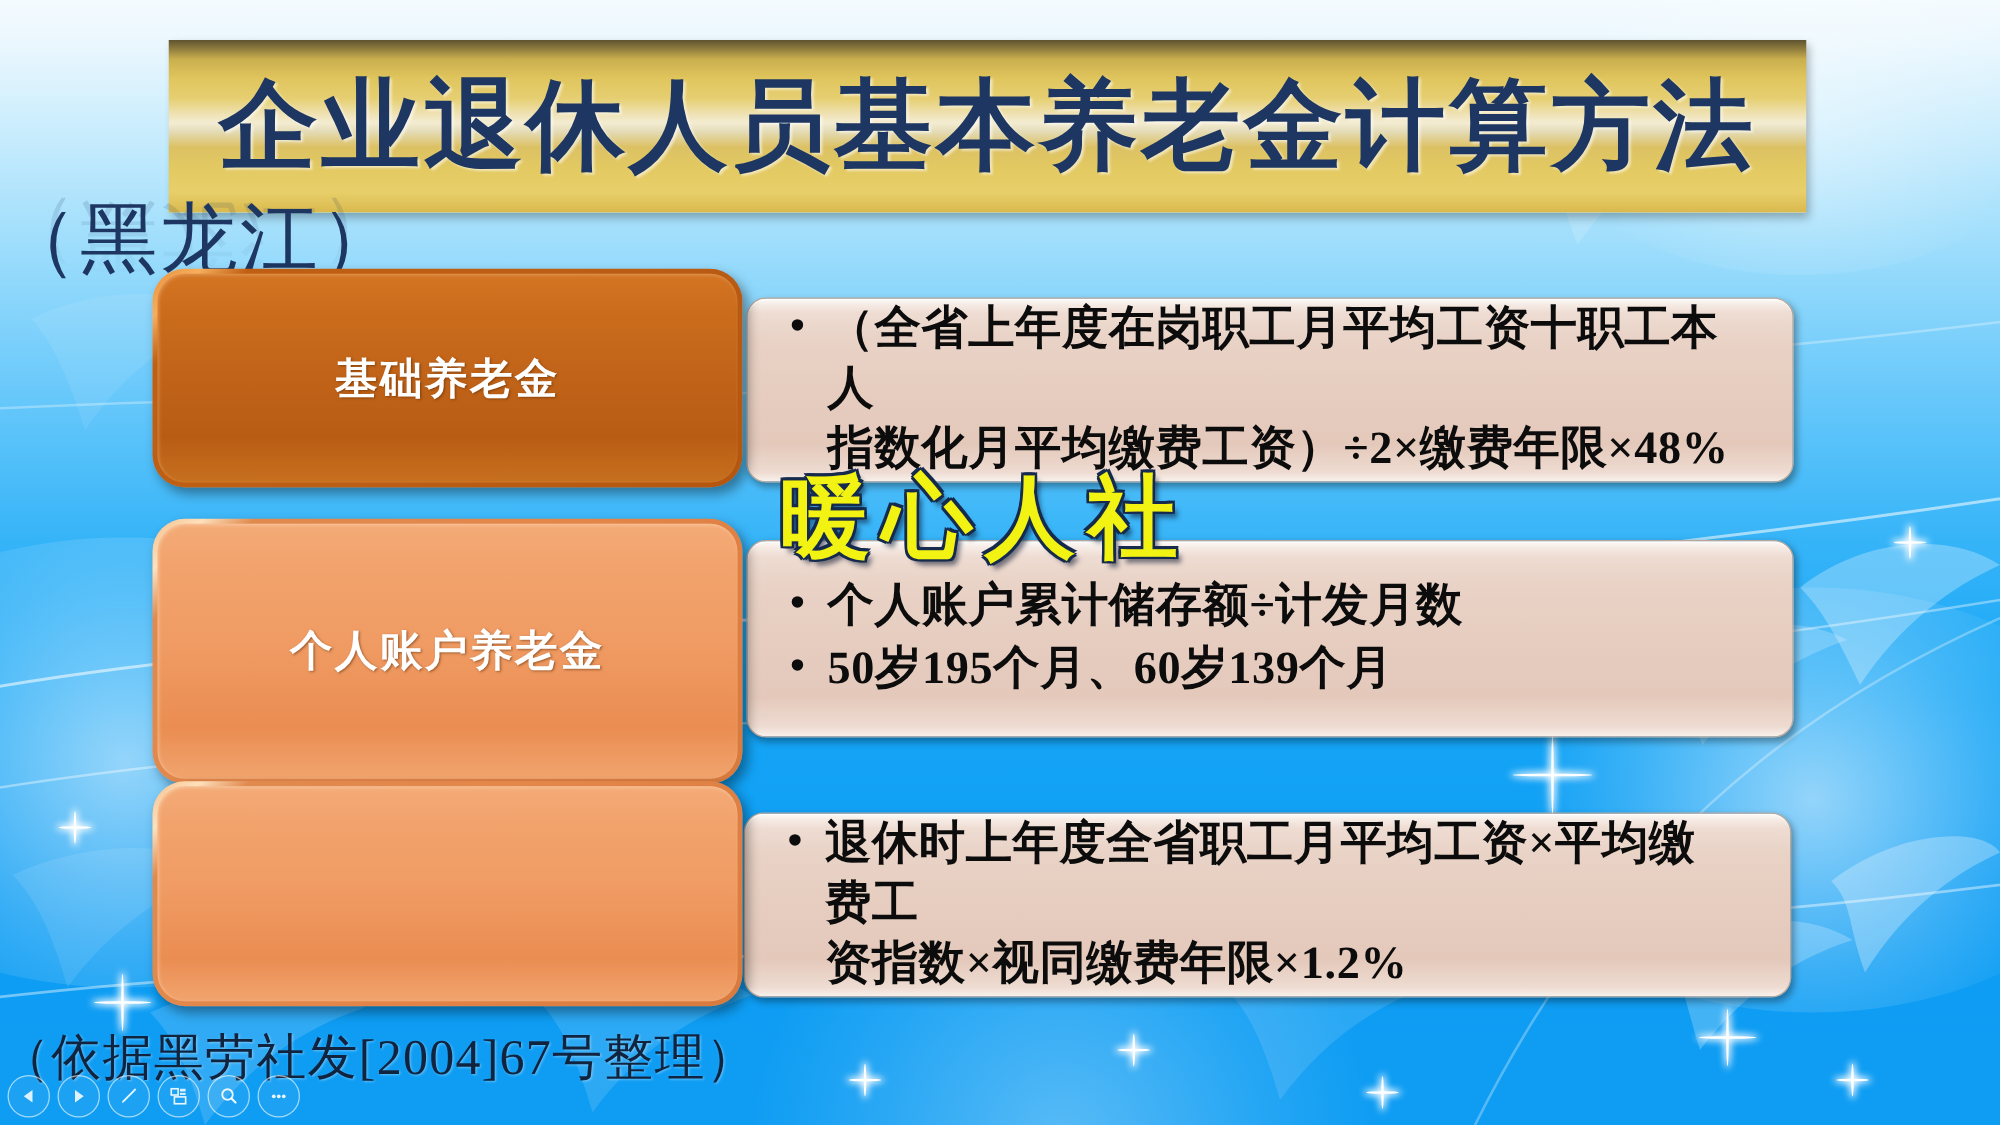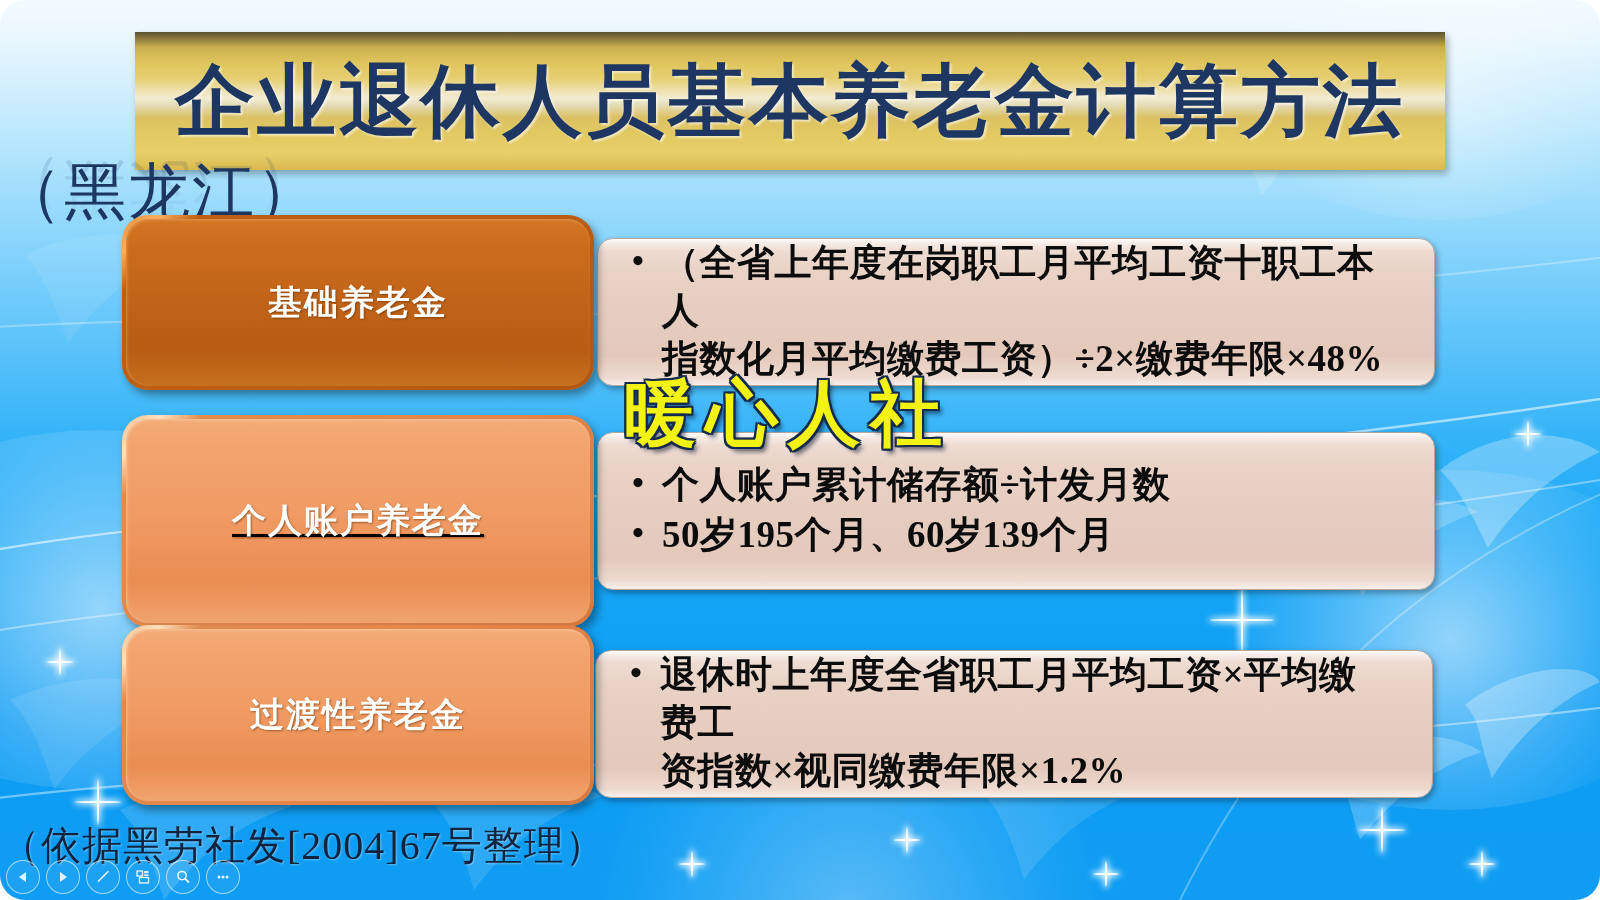--- a/index.html
+++ b/index.html
@@ -21,21 +21,20 @@
     background: linear-gradient(to bottom,
       #f4fbff 0%,
       #eaf7fe 4%,
       #c8ecfd 12%,
       #a5e0fc 20%,
       #74cdfb 32%,
       #36b4f8 48%,
       #17a6f6 62%,
       #0d9df4 78%,
       #0f9df3 100%);
-    border-radius: 25px;
   }
 
   
   .bg-layer { position: absolute; inset: 0; pointer-events: none; }
 
   .glow-blob {
     position: absolute;
     border-radius: 50%;
     background: radial-gradient(circle, rgba(255,255,255,0.55) 0%, rgba(255,255,255,0.18) 45%, rgba(255,255,255,0) 72%);
   }
@@ -364,39 +363,38 @@
     <div class="lbl">基础养老金</div>
   </div>
 
   <div class="content-panel" style="left:597px; top:432px; width:838px; height:158px;">
     <ul class="bullets">
       <li><span>个人账户累计储存额÷计发月数</span></li>
       <li><span>50岁195个月、60岁139个月</span></li>
     </ul>
   </div>
 
-  <div class="label-box light" style="left:122px; top:415px; width:472px; height:212px;text-decoration:underline;">
+  <div class="label-box light" style="left:122px; top:415px; width:472px; height:212px;">
     <div class="inner"></div>
     <div class="lbl">个人账户养老金</div>
   </div>
 
   <div id="watermark">暖心人社</div>
 
   <div class="content-panel" style="left:595px; top:650px; width:838px; height:148px;">
     <ul class="bullets">
       <li>
         <span>退休时上年度全省职工月平均工资×平均缴费工</span><br>
         <span class="ind">资指数×视同缴费年限×1.2%</span>
       </li>
     </ul>
   </div>
 
   <div class="label-box light" style="left:122px; top:625px; width:472px; height:180px;">
     <div class="inner"></div>
-    <div class="lbl">过渡性养老金</div>
   </div>
 
   <div id="footnote">（依据黑劳社发[2004]67号整理）</div>
 
   <div id="toolbar">
 
     <div class="tool-btn">
       <svg width="14" height="14" viewBox="0 0 14 14">
         <polygon points="10,2 10,12 3,7" fill="#ffffff" opacity="0.85"></polygon>
       </svg>

